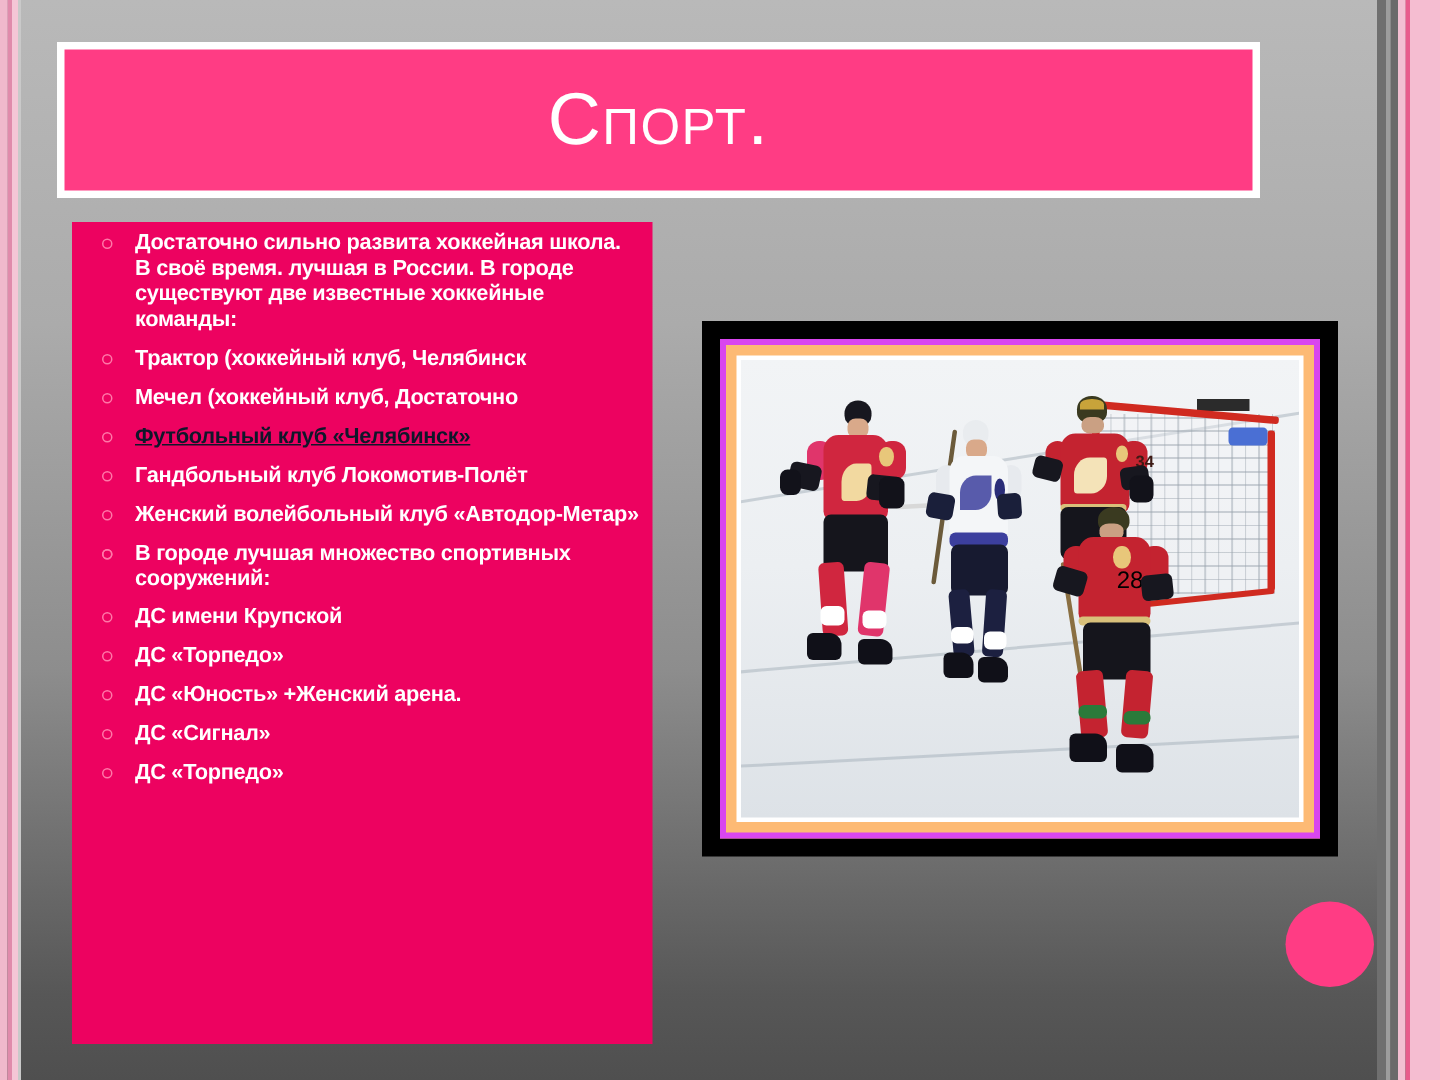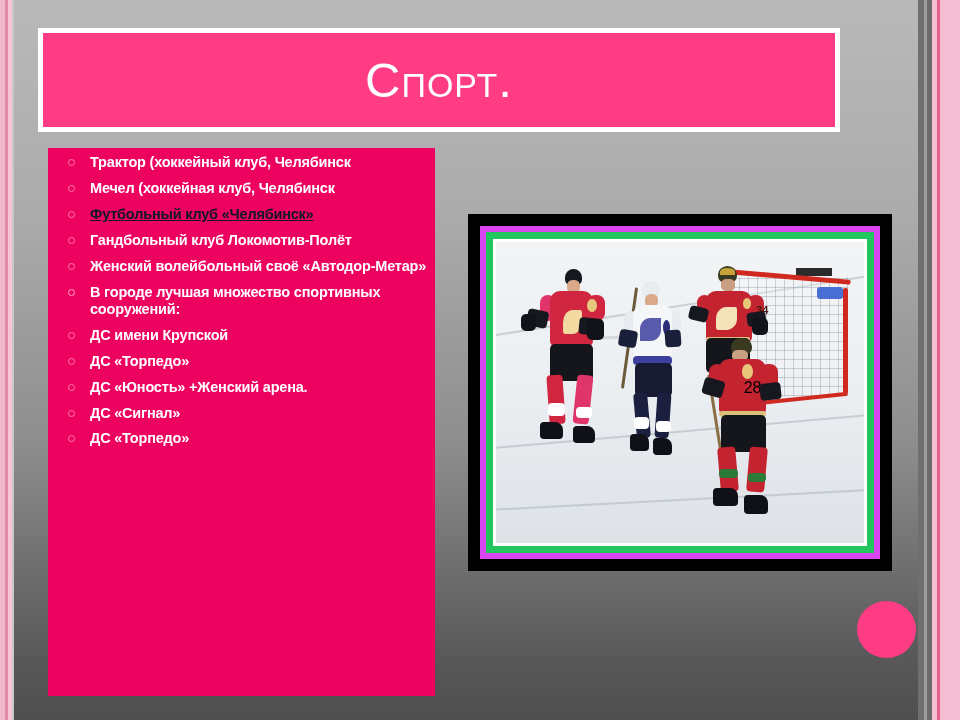--- a/index.html
+++ b/index.html
@@ -119,23 +119,23 @@
     width: 424px;
     height: 357px;
     background: #000000;
     padding: 12px;
     box-sizing: border-box;
     z-index: 3;
   }
   .photo-frame .inner-line {
     width: 100%;
     height: 100%;
-    border: 6px solid #d946ef;
+    border: 4px solid #d946ef;
     box-sizing: border-box;
-    background: #22c55e;
+    background: #fdba74;
     padding: 7px;
   }
   .photo-frame .mat {
     width: 100%;
     height: 100%;
     background: #ffffff;
     box-sizing: border-box;
     padding: 3px;
   }
   .photo {
@@ -317,37 +317,41 @@
   </div>
 
   <div class="title-box">
     <div class="title-text">Спорт.</div>
   </div>
 
   <div class="body-box">
     <ul class="bullets">
       <li>
         <span class="bullet-marker"></span>
+        <span class="item-text">Достаточно сильно развита хоккейная школа. В своё время. лучшая в России. В городе существуют две известные хоккейные команды:</span>
+      </li>
+      <li>
+        <span class="bullet-marker"></span>
         <span class="item-text">Трактор (хоккейный клуб, Челябинск</span>
       </li>
       <li>
         <span class="bullet-marker"></span>
-        <span class="item-text">Мечел (хоккейная клуб, Челябинск</span>
+        <span class="item-text">Мечел (хоккейный клуб, Достаточно</span>
       </li>
       <li class="link-item">
         <span class="bullet-marker"></span>
         <span class="item-text">Футбольный клуб «Челябинск»</span>
       </li>
       <li>
         <span class="bullet-marker"></span>
         <span class="item-text">Гандбольный клуб Локомотив-Полёт</span>
       </li>
       <li>
         <span class="bullet-marker"></span>
-        <span class="item-text">Женский волейбольный своё «Автодор-Метар»</span>
+        <span class="item-text">Женский волейбольный клуб «Автодор-Метар»</span>
       </li>
       <li>
         <span class="bullet-marker"></span>
       </li>
       <li>
         <span class="bullet-marker"></span>
         <span class="item-text">В городе лучшая множество спортивных сооружений:</span>
       </li>
       <li>
         <span class="bullet-marker"></span>

